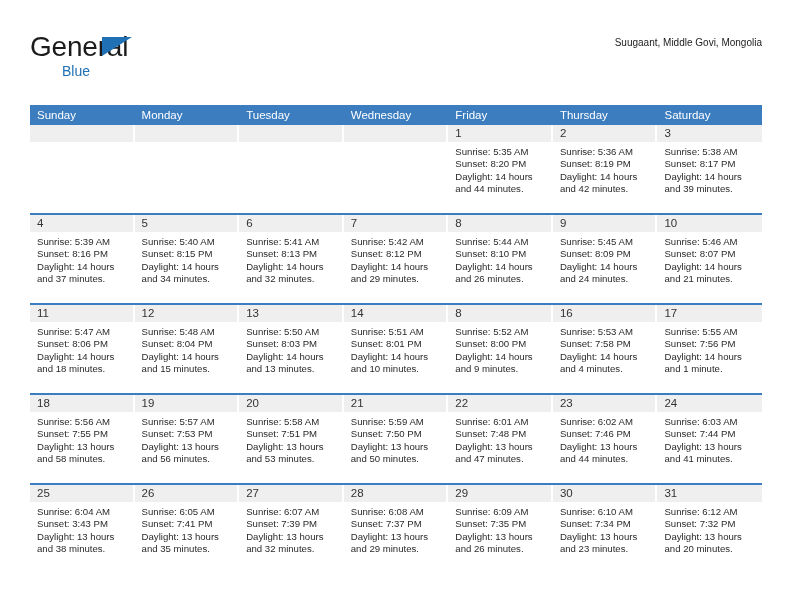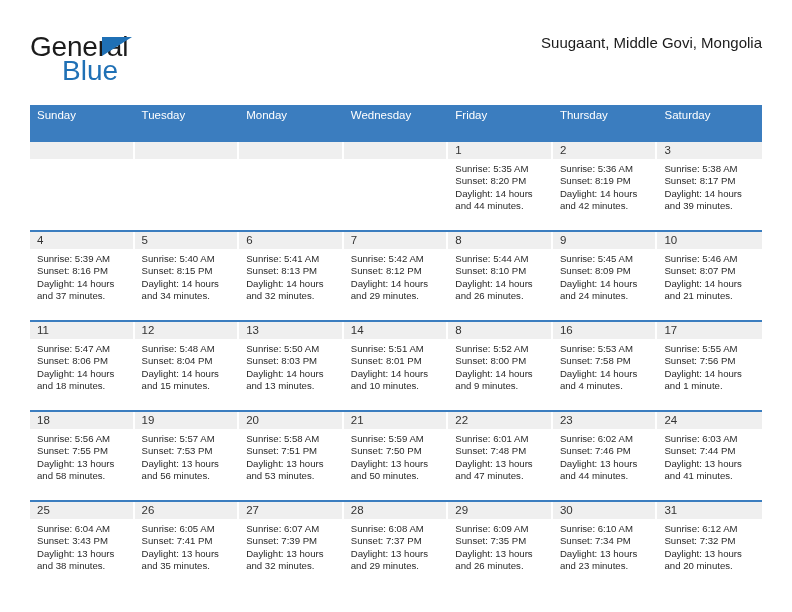--- a/index.html
+++ b/index.html
@@ -52,38 +52,38 @@
     left: 72px;
     top: 3px;
     width: 0;
     height: 0;
     border-left: 30px solid #1f70b5;
     border-bottom: 19px solid transparent;
   }
   .brand-row2 {
     margin-top: -2px;
     padding-left: 32px;
-    font-size: 28px;
+    font-size: 14px;
     color: #1f70b5;
     line-height: 26px;
   }
   .title-block {
     position: absolute;
     right: 0;
     top: 0;
     text-align: right;
   }
   .cal-title {
     font-size: 29px;
     color: #1b1b1b;
     line-height: 36px;
     white-space: nowrap;
   }
   .cal-subtitle {
-    font-size: 15px;
+    font-size: 10px;
     color: #1b1b1b;
     line-height: 22px;
     margin-top: 4px;
     white-space: nowrap;
     text-align: center;
   }
 
   
   .calendar {
     position: absolute;
@@ -91,21 +91,21 @@
     top: 105px;
     width: 732px;
   }
   .dow-row {
     display: flex;
     background: #3b7dbf;
   }
   .dow-cell {
     flex: 1 1 0;
     box-sizing: border-box;
-    height: 37px;
+    height: 20px;
     line-height: 21px;
     padding-left: 7px;
     font-size: 11.5px;
     color: #ffffff;
     overflow: hidden;
     white-space: nowrap;
   }
 
   .week-row {
     display: flex;
@@ -168,22 +168,22 @@
 
     <div class="title-block">
       <div class="cal-subtitle">Suugaant, Middle Govi, Mongolia</div>
     </div>
 
   </div>
 
   <div class="calendar">
     <div class="dow-row" id="dow-row">
         <div class="dow-cell">Sunday</div>
+        <div class="dow-cell">Monday</div>
         <div class="dow-cell">Tuesday</div>
-        <div class="dow-cell">Monday</div>
         <div class="dow-cell">Wednesday</div>
         <div class="dow-cell">Friday</div>
         <div class="dow-cell">Thursday</div>
         <div class="dow-cell">Saturday</div>
       </div>
     <div id="weeks-container">
         <div class="week-row first">
           <div class="day-cell empty">
             <div class="daynum-band">
               <span class="daynum"></span>

